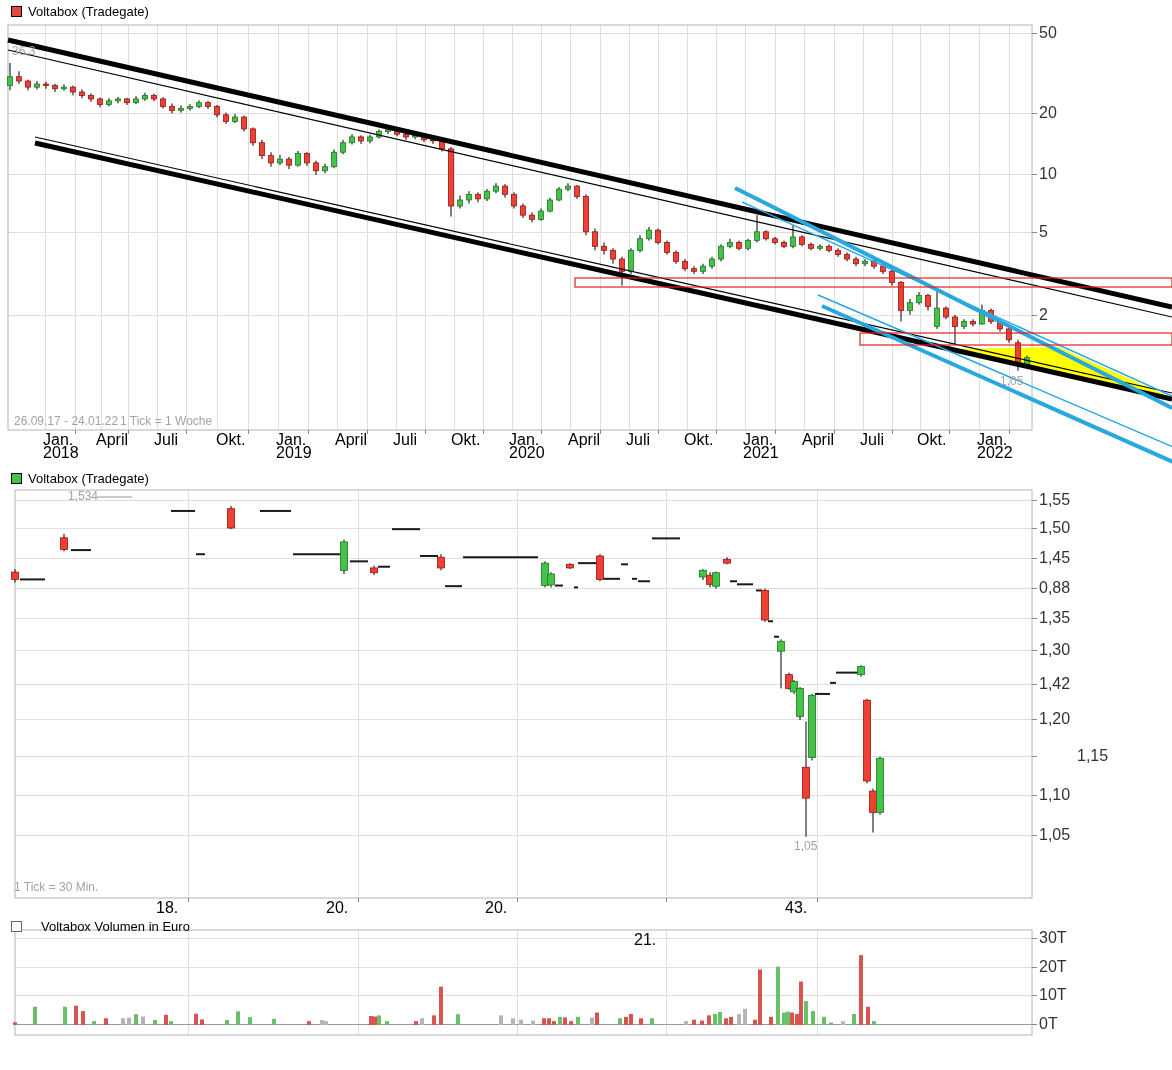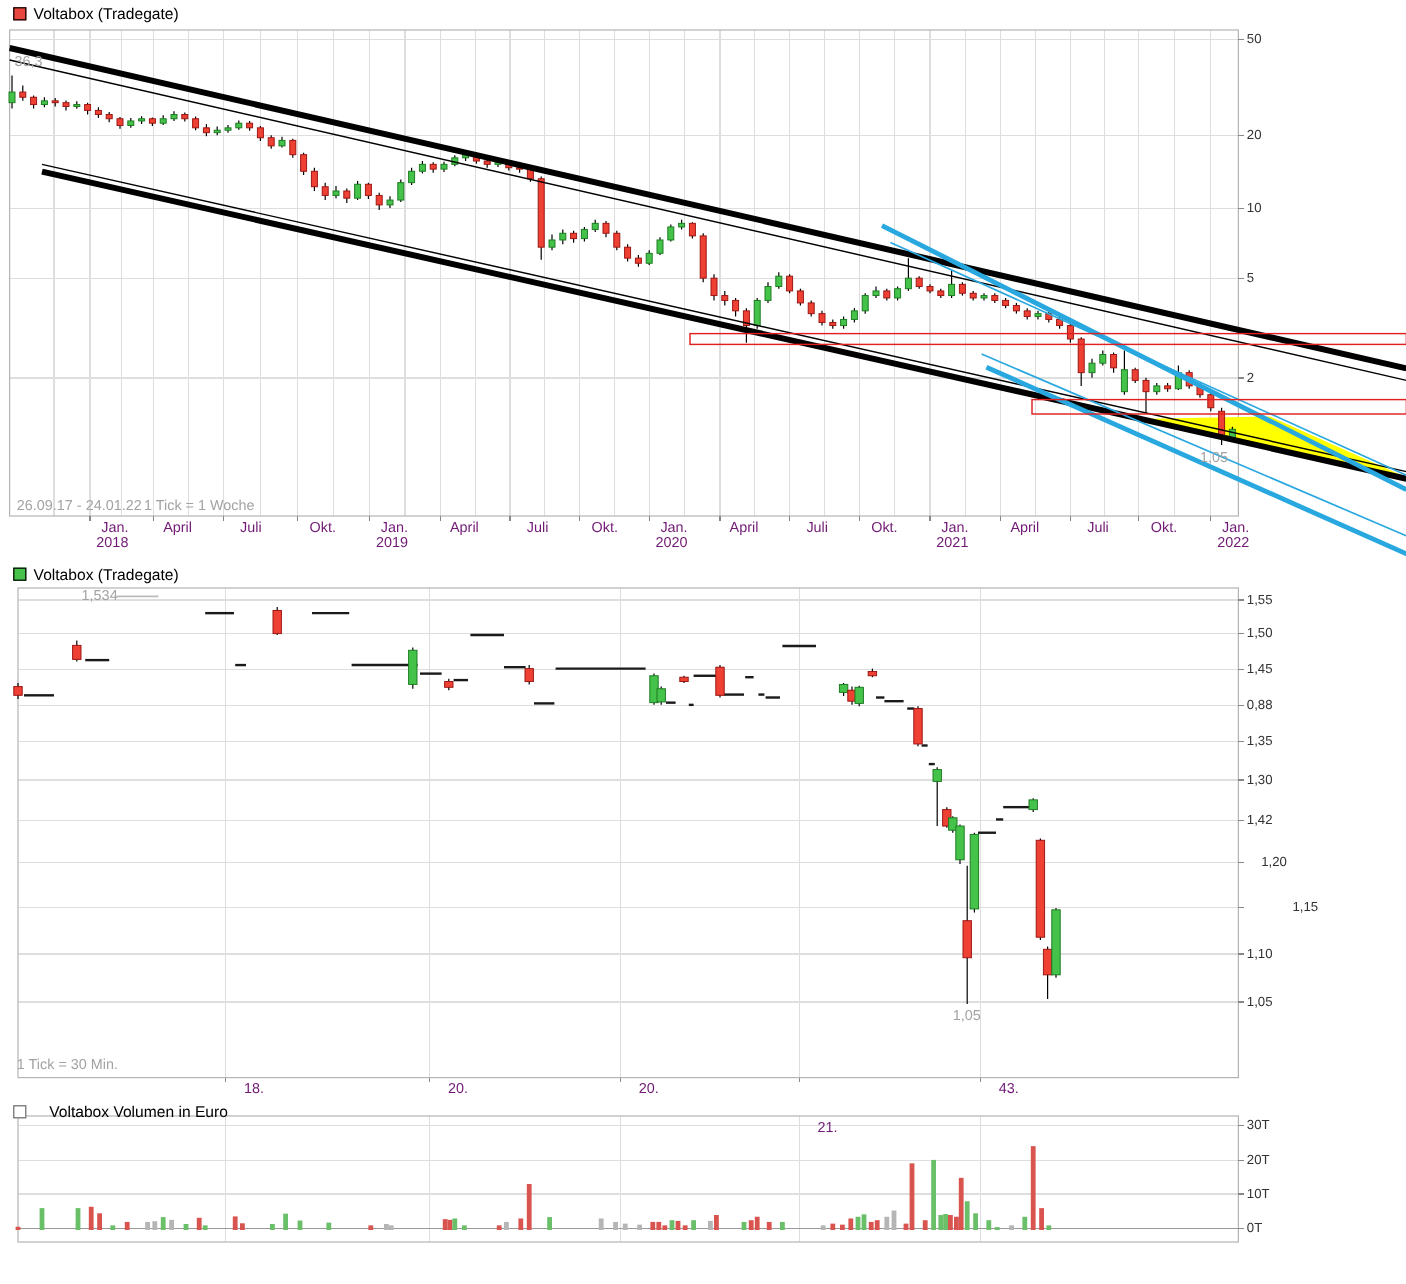--- a/index.html
+++ b/index.html
@@ -1,22 +1,22 @@
 <!DOCTYPE html>
 <html><head>
 <meta charset="utf-8">
 <style>
   html,body{margin:0;padding:0;background:#fff;}
   #stage{position:relative;width:1172px;height:1070px;background:#fff;overflow:hidden;
          font-family:Liberation Sans, sans-serif;}
   .legend{position:absolute;display:flex;align-items:center;gap:6px;font-size:13px;color:#000;}
   .sq{width:9px;height:9px;border:1px solid #000;display:inline-block;}
   .gray{position:absolute;font-size:12px;color:#a3a3a3;white-space:nowrap;}
-  .ylab{position:absolute;font-size:11px;color:#333;transform:translateY(-50%);white-space:nowrap;}
-  .xlab{position:absolute;font-size:12px;color:#701a75;text-align:right;width:64px;transform:translateX(-50%);line-height:13px;white-space:pre-line;}
+  .ylab{position:absolute;font-size:16px;color:#333;transform:translateY(-50%);white-space:nowrap;}
+  .xlab{position:absolute;font-size:16px;color:#000000;text-align:left;width:64px;transform:translateX(-50%);line-height:13px;white-space:pre-line;}
   svg{position:absolute;left:0;top:0;}
 </style>
 </head>
 <body>
 
 <div id="stage">
   <svg id="chart-svg" width="1172" height="1070">
       <line x1="75" y1="25" x2="75" y2="430" stroke="#dedede" stroke-width="1" shape-rendering="crispEdges"></line>
       <line x1="101.5" y1="25" x2="101.5" y2="430" stroke="#dedede" stroke-width="1" shape-rendering="crispEdges"></line>
       <line x1="128" y1="25" x2="128" y2="430" stroke="#dedede" stroke-width="1" shape-rendering="crispEdges"></line>
@@ -575,21 +575,21 @@
       <div class="xlab" style="left: 949px; top: 433px;">Okt.</div>
       <div class="xlab" style="left: 1009px; top: 433px;">Jan.
 2022</div>
       <div class="ylab" style="left: 1039px; top: 500px;">1,55</div>
       <div class="ylab" style="left: 1039px; top: 528px;">1,50</div>
       <div class="ylab" style="left: 1039px; top: 558px;">1,45</div>
       <div class="ylab" style="left: 1039px; top: 588px;">0,88</div>
       <div class="ylab" style="left: 1039px; top: 618px;">1,35</div>
       <div class="ylab" style="left: 1039px; top: 650px;">1,30</div>
       <div class="ylab" style="left: 1039px; top: 684px;">1,42</div>
-      <div class="ylab" style="left: 1039px; top: 719px; margin-left: 12px;">1,20</div>
+      <div class="ylab" style="left: 1039px; top: 719px;">1,20</div>
       <div class="ylab" style="left: 1039px; top: 756px; margin-left: 38px;">1,15</div>
       <div class="ylab" style="left: 1039px; top: 795px;">1,10</div>
       <div class="ylab" style="left: 1039px; top: 835px;">1,05</div>
       <div class="xlab" style="left: 188px; top: 901px;">18.</div>
       <div class="xlab" style="left: 358px; top: 901px;">20.</div>
       <div class="xlab" style="left: 517px; top: 901px;">20.</div>
       <div class="xlab" style="left: 666px; top: 901px; margin-top: 32px;">21.</div>
       <div class="xlab" style="left: 817px; top: 901px;">43.</div>
       <div class="ylab" style="left: 1039px; top: 938px;">30T</div>
       <div class="ylab" style="left: 1039px; top: 967px;">20T</div>

